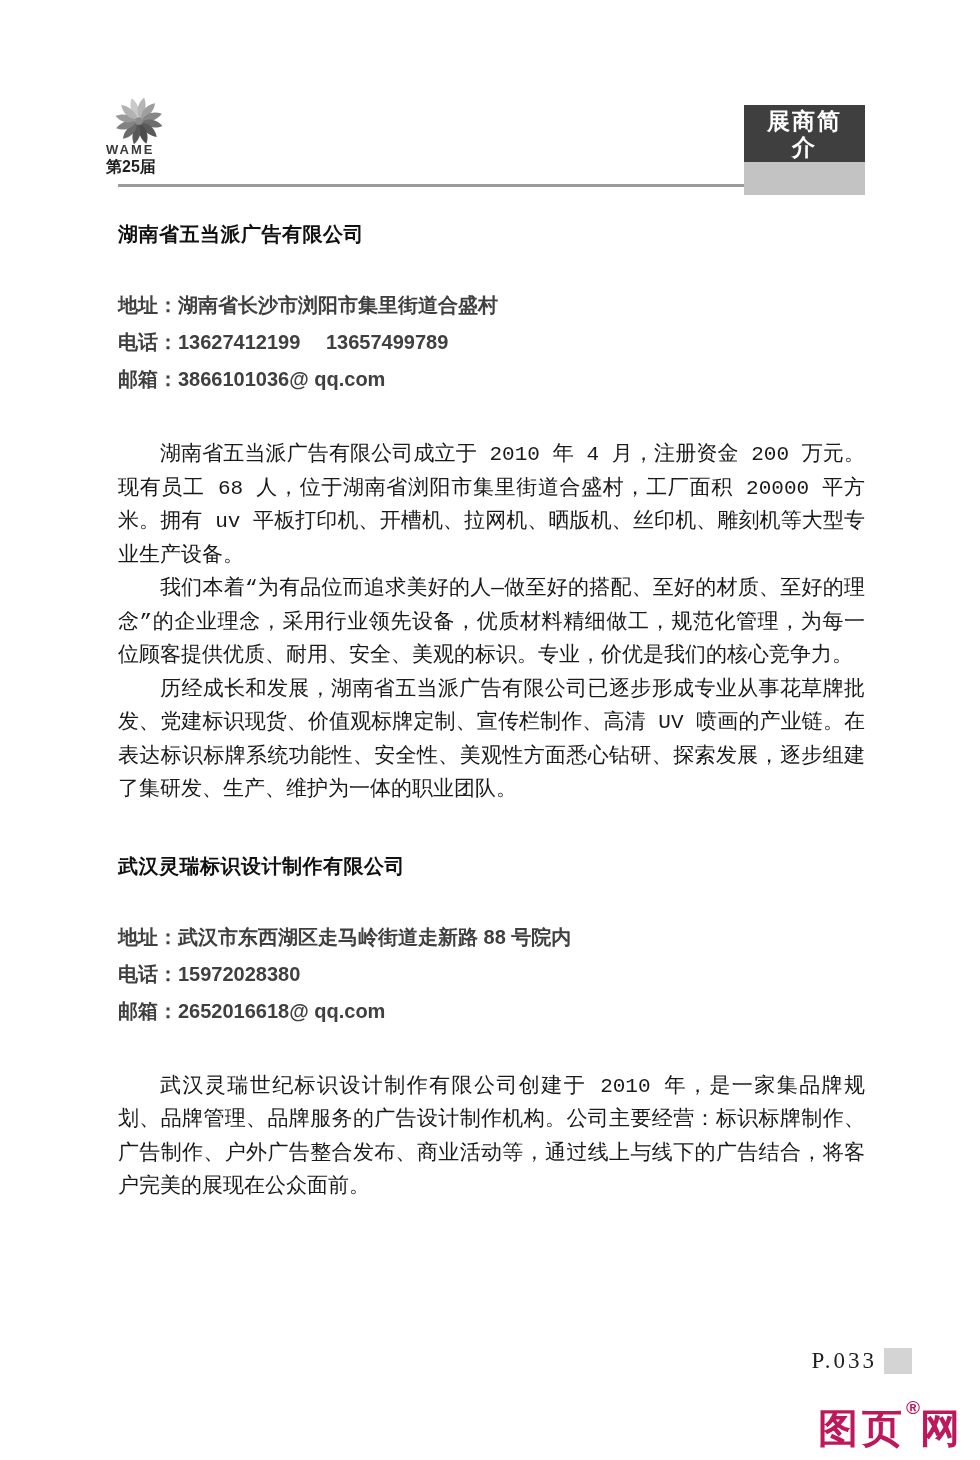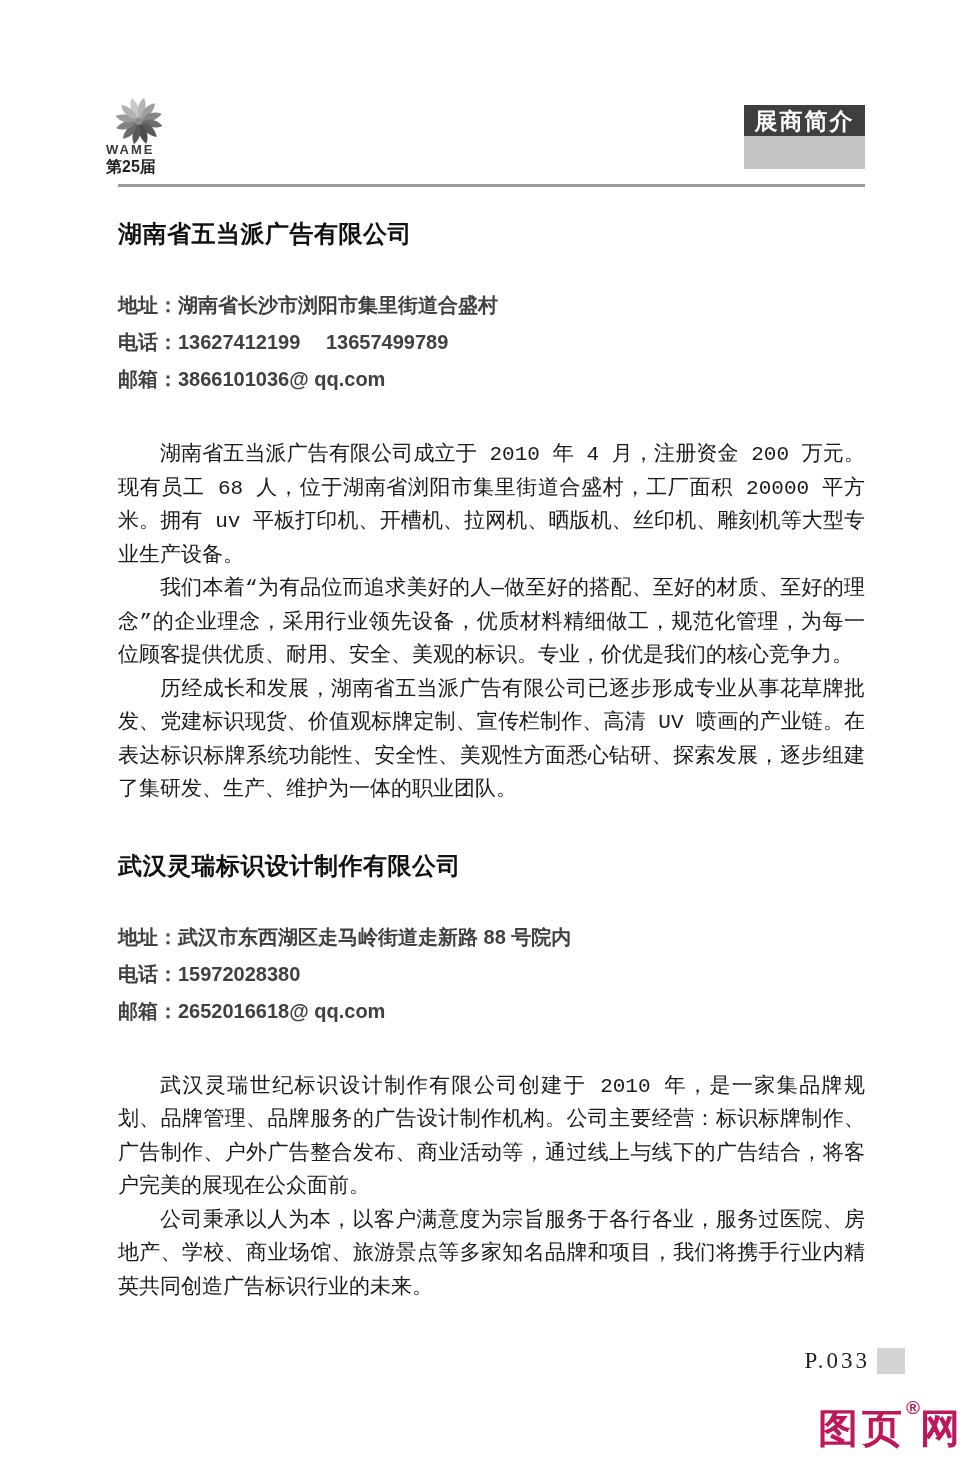--- a/index.html
+++ b/index.html
@@ -20,40 +20,40 @@
   .wame-brand { font-weight:bold; font-size:13px; letter-spacing:2px; color:#3a3a3a; margin-top:-5px; }
   .edition { font-weight:bold; font-size:16px; color:#1f1f1f; margin-top:0; white-space:nowrap; }
   .header-main { margin-left:58px; padding-top:2px; }
   .title { font-size:31px; font-weight:bold; color:#3b3b3b; letter-spacing:1px; line-height:38px; }
   .subtitle { font-size:13.5px; color:#a8a8a8; letter-spacing:0.2px; margin-top:1px; line-height:16px; }
   .concurrent { display:grid; grid-template-columns:max-content 1fr; column-gap:10px;
                 margin-left:34px; margin-top:3px; font-size:15px; color:#4a4a4a; line-height:19px; }
   .concurrent-label { font-weight:bold; color:#2e2e2e; }
   .badge { position:absolute; right:0; top:10px; width:121px; }
   .badge-dark { background:#3f3f3f; color:#ffffff; font-size:23px; font-weight:bold;
-                text-align:center; padding:3px 0 2px; letter-spacing:2px; line-height:26px; }
+                text-align:center; padding:3px 12px 2px; letter-spacing:2px; line-height:26px; }
   .badge-gray { background:#c3c3c3; height:33px; }
 
   
   .company { }
   .company-1 { margin-top:31px; }
   .company-2 { margin-top:43px; }
-  .company-name { font-size:24px; font-weight:bold; color:#111111; letter-spacing:0.5px; line-height:32px; }
+  .company-name { font-size:20px; font-weight:bold; color:#111111; letter-spacing:0.5px; line-height:32px; }
   .contacts { margin-top:37px; }
   .contact-row { font-size:20px; font-weight:bold; color:#404040; line-height:37px; white-space:pre-wrap; }
   .paras { margin-top:40px; }
   .body-para {
     font-family:Liberation Mono, monospace;
     font-size:21px; line-height:33.5px;
     color:#1a1a1a;
     text-align:justify; text-indent:2em;
   }
 
   
-  .footer { position:absolute; top:1348px; right:75px; display:flex; align-items:flex-start; gap:7px; }
+  .footer { position:absolute; top:1348px; right:68px; display:flex; align-items:flex-start; gap:7px; }
   .page-num { font-family:"Liberation Serif", serif; font-size:23px; letter-spacing:3px; color:#1f1f1f; }
   .page-square { width:28px; height:26px; background:#d4d4d4; }
   .watermark {
     position:absolute; right:16px; bottom:12px;
     font-size:40px; font-weight:bold; line-height:1;
     color:#be185d; letter-spacing:4px; white-space:nowrap;
   }
   .wm-reg { font-size:19px; vertical-align:top; position:relative; top:-10px; letter-spacing:0; }
 </style>
 </head>
@@ -107,21 +107,20 @@
 
   <section class="company company-2">
     <h2 class="company-name">武汉灵瑞标识设计制作有限公司</h2>
     <div class="contacts">
       <div class="contact-row"><span>地址：</span><span>武汉市东西湖区走马岭街道走新路 88 号院内</span></div>
       <div class="contact-row"><span>电话：</span><span>15972028380</span></div>
       <div class="contact-row"><span>邮箱：</span><span>2652016618@ qq.com</span></div>
     </div>
     <div class="paras">
       <p class="body-para">武汉灵瑞世纪标识设计制作有限公司创建于 2010 年，是一家集品牌规划、品牌管理、品牌服务的广告设计制作机构。公司主要经营：标识标牌制作、广告制作、户外广告整合发布、商业活动等，通过线上与线下的广告结合，将客户完美的展现在公众面前。</p>
-      <p class="body-para">公司秉承以人为本，以客户满意度为宗旨服务于各行各业，服务过医院、房地产、学校、商业场馆、旅游景点等多家知名品牌和项目，我们将携手行业内精英共同创造广告标识行业的未来。</p>
     </div>
   </section>
 
 </div>
 
 <div class="footer">
   <span class="page-num">P.033</span>
   <span class="page-square"></span>
 </div>
 

